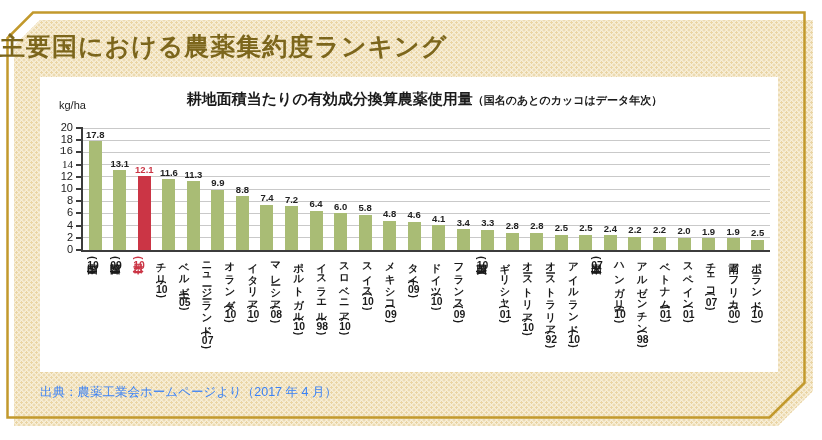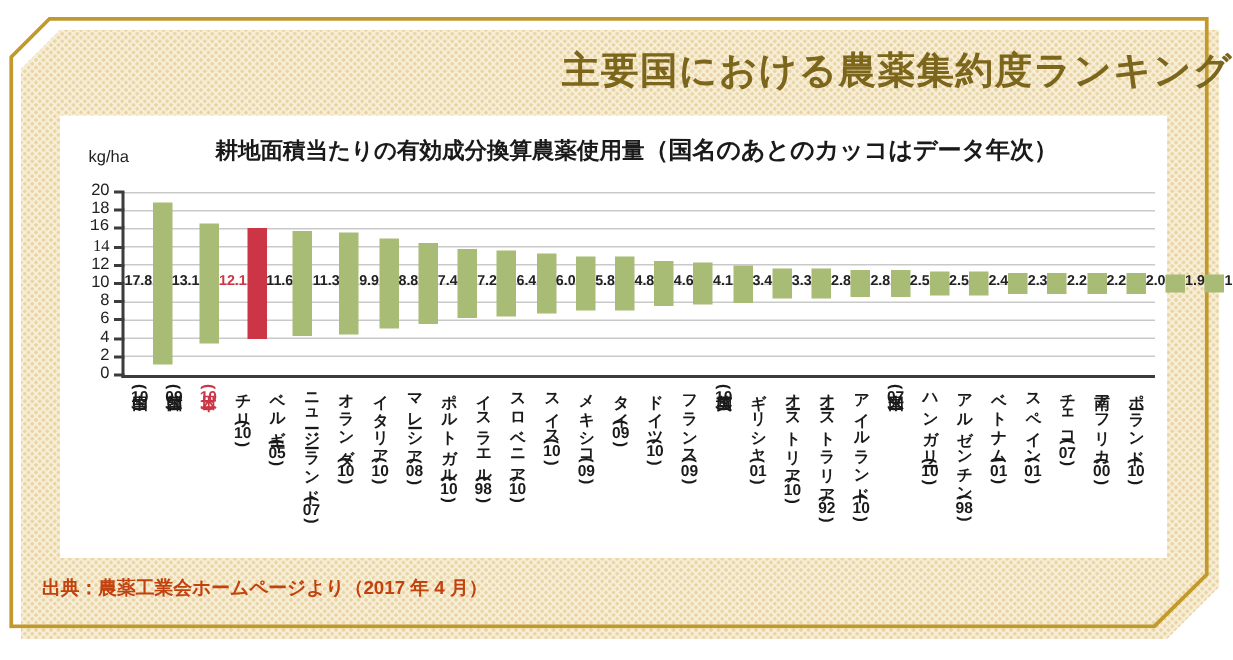--- a/index.html
+++ b/index.html
@@ -14,65 +14,65 @@
       radial-gradient(circle,#ead5a4 1.1px,rgba(0,0,0,0) 1.3px),
       radial-gradient(circle,#ead5a4 1.1px,rgba(0,0,0,0) 1.3px);
     background-size:5px 5px;
     background-position:0 0,2.5px 2.5px;
     clip-path:polygon(26px 0,100% 0,100% calc(100% - 35px),calc(100% - 35px) 100%,0 100%,0 26px);
   }
   .gold-frame{position:absolute;left:6px;top:11px;}
 
   .main-title{
     position:absolute;left:0;top:30px;width:822px;margin:0;
-    text-align:right;font-size:25px;font-weight:bold;color:#7c661c;letter-spacing:1px;
+    text-align:left;font-size:25px;font-weight:bold;color:#7c661c;letter-spacing:1px;
   }
 
   .panel{position:absolute;left:40px;top:77px;width:738px;height:295px;background:#ffffff;}
 
   .chart-title{
     position:absolute;left:41px;width:687px;top:13px;text-align:center;
     color:#1a1a1a;white-space:nowrap;
   }
   .chart-title .t-main{font-size:15px;font-weight:bold;}
-  .chart-title .t-note{font-size:16px;font-weight:bold;}
+  .chart-title .t-note{font-size:11px;font-weight:bold;}
 
   .unit-label{position:absolute;left:19px;top:22px;font-size:11px;color:#222;}
 
   .plot{
     position:absolute;left:41px;top:51px;width:687px;height:122px;
     border-left:2px solid #3c3c3c;border-bottom:2px solid #3c3c3c;
   }
   .gridline{position:absolute;left:0;right:0;height:1px;background:#c9c9c9;}
   .ytick{position:absolute;left:-7px;width:7px;height:2px;background:#3c3c3c;}
   .ylabel{
     position:absolute;left:-34px;width:24px;text-align:right;
     font-size:11px;color:#222;line-height:1;
   }
   .bars{position:absolute;left:0;bottom:0;width:100%;height:100%;display:flex;align-items:flex-end;}
   .slot{
-    flex:1 1 0;height:100%;display:flex;
+    flex:1 1 0;height:100%;display:flex;flex-direction:column;
     justify-content:flex-end;align-items:center;position:relative;
   }
   .val{font-size:9.5px;font-weight:bold;color:#222;line-height:1;margin-bottom:2px;white-space:nowrap;}
   .bar{width:13px;background:#a9bc75;}
   .slot.hl .bar{background:#cb3545;}
   .slot.hl .val{color:#cb3545;}
 
   .xlabels{position:absolute;left:41px;top:178px;width:687px;display:flex;align-items:flex-start;}
   .xslot{flex:1 1 0;display:flex;justify-content:center;}
   .xlabel{
     writing-mode:vertical-rl;-webkit-writing-mode:vertical-rl;
     font-size:10.5px;font-weight:bold;color:#1a1a1a;line-height:1.05;
     letter-spacing:0.5px;white-space:nowrap;
   }
   .xlabel.hl{color:#cb3545;}
   .tcy{text-combine-upright:all;-webkit-text-combine:horizontal;letter-spacing:0;}
 
-  .source-note{position:absolute;left:28px;top:384px;font-size:12.5px;color:#c2410c;font-weight:bold;}
+  .source-note{position:absolute;left:40px;top:384px;font-size:12.5px;color:#3b82f6;}
 </style>
 </head>
 <body>
 
 <div class="stage">
 
   <div class="card-bg"></div>
 
   <svg class="gold-frame" width="800" height="408" viewBox="0 0 800 408" aria-hidden="true">
     <polygon points="27,1.5 798.5,1.5 798.5,372 763.5,406.5 1.5,406.5 1.5,27" fill="none" stroke="#c2992c" stroke-width="2.5"></polygon>
@@ -180,24 +180,20 @@
             <span class="val">2.5</span>
             <div class="bar" style="height: 15.25px;"></div>
           </div>
           <div class="slot">
             <span class="val">2.5</span>
             <div class="bar" style="height: 15.25px;"></div>
           </div>
           <div class="slot">
             <span class="val">2.4</span>
             <div class="bar" style="height: 14.64px;"></div>
-          </div>
-          <div class="slot">
-            <span class="val">2.3</span>
-            <div class="bar" style="height: 14.03px;"></div>
           </div>
           <div class="slot">
             <span class="val">2.2</span>
             <div class="bar" style="height: 13.42px;"></div>
           </div>
           <div class="slot">
             <span class="val">2.2</span>
             <div class="bar" style="height: 13.42px;"></div>
           </div>
           <div class="slot">

